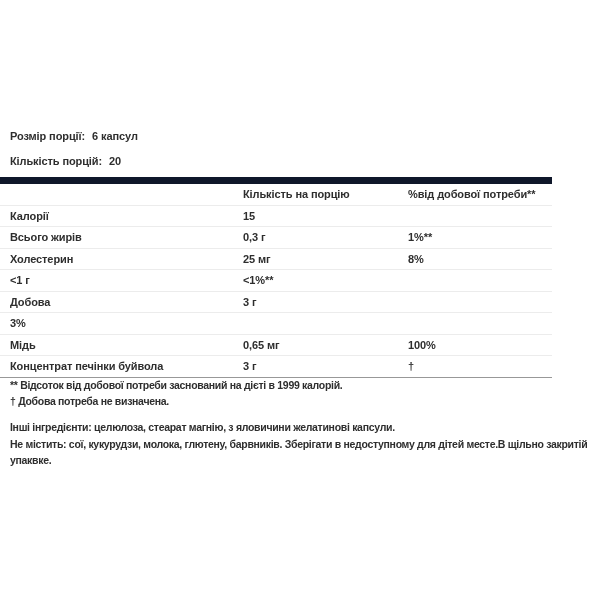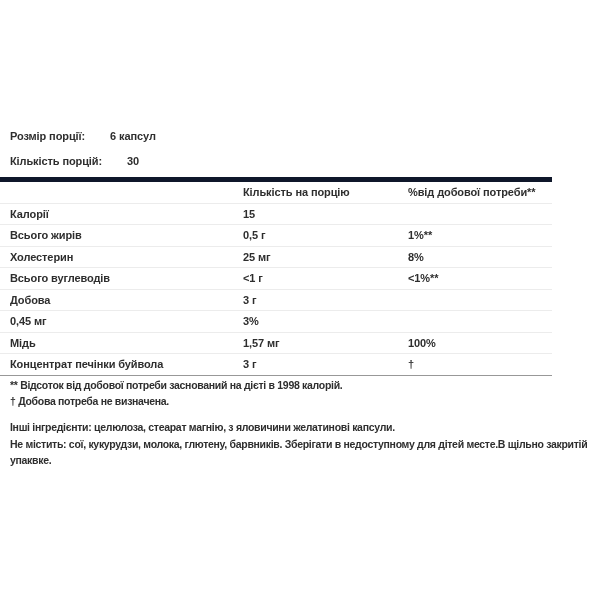--- a/index.html
+++ b/index.html
@@ -12,25 +12,25 @@
     color: #2e2e2e;
     -webkit-font-smoothing: antialiased;
   }
   .serving-line {
     position: absolute; left: 10px;
     font-size: 11px; font-weight: 700; letter-spacing: -0.1px;
     white-space: nowrap;
   }
   #serving-size  { top: 130px; }
   #serving-count { top: 155px; }
-  .serving-line .val { margin-left: 25px; }
+  .serving-line .val { margin-left: 7px; }
 
   .facts-table {
     position: absolute; top: 177px; left: 0; width: 552px;
-    border-top: 5px solid #0f172a;
+    border-top: 7px solid #0f172a;
   }
   .trow {
     display: grid;
     grid-template-columns: 233px 165px 1fr;
     align-items: center;
     height: 20.5px;
     padding-left: 10px;
     border-bottom: 1px solid #ececec;
     font-size: 11px; font-weight: 700; letter-spacing: -0.1px;
     white-space: nowrap;
@@ -49,72 +49,70 @@
 </head>
 <body>
 
 <div>
 
   <div class="serving-line" id="serving-size">
     <span class="lbl">Розмір порції:</span><span class="val">6 капсул</span>
   </div>
 
   <div class="serving-line" id="serving-count">
-    <span class="lbl">Кількість порцій:</span><span class="val">30</span>
+    <span class="lbl">Кількість порцій:</span><span class="val">20</span>
   </div>
 
   <div class="facts-table">
     <div class="trow">
       <span></span>
       <span>Кількість на порцію</span>
       <span>%від добової потреби**</span>
     </div>
     <div class="trow">
       <span>Калорії</span>
       <span>15</span>
       <span></span>
     </div>
     <div class="trow">
       <span>Всього жирів</span>
-      <span>0,5 г</span>
+      <span>0,3 г</span>
       <span>1%**</span>
     </div>
     <div class="trow">
       <span>Холестерин</span>
       <span>25 мг</span>
       <span>8%</span>
     </div>
     <div class="trow">
-      <span>Всього вуглеводів</span>
       <span>&lt;1 г</span>
       <span>&lt;1%**</span>
     </div>
     <div class="trow">
       <span>Добова</span>
       <span>3 г</span>
       <span></span>
     </div>
     <div class="trow">
-      <span>0,45 мг</span>
       <span>3%</span>
     </div>
     <div class="trow">
       <span>Мідь</span>
-      <span>1,57 мг</span>
+      <span>0,65 мг</span>
       <span>100%</span>
     </div>
     <div class="trow">
       <span>Концентрат печінки буйвола</span>
       <span>3 г</span>
       <span>†</span>
     </div>
   </div>
 
   <div class="footnote" id="fn-dv">
-    <div>** Відсоток від добової потреби заснований на дієті в 1998 калорій.</div>
+    <div>** Відсоток від добової потреби заснований на дієті в 1999 калорій.</div>
     <div>† Добова потреба не визначена.</div>
   </div>
 
   <div class="footnote" id="fn-ingredients">Інші інгредієнти: целюлоза, стеарат магнію, з яловичини желатинові капсули.</div>
 
   <div class="footnote" id="fn-contains">Не містить: сої, кукурудзи, молока, глютену, барвників. Зберігати в недоступному для дітей месте.В щільно закритій упаквке.</div>
 
 </div>
 
 </body></html>

